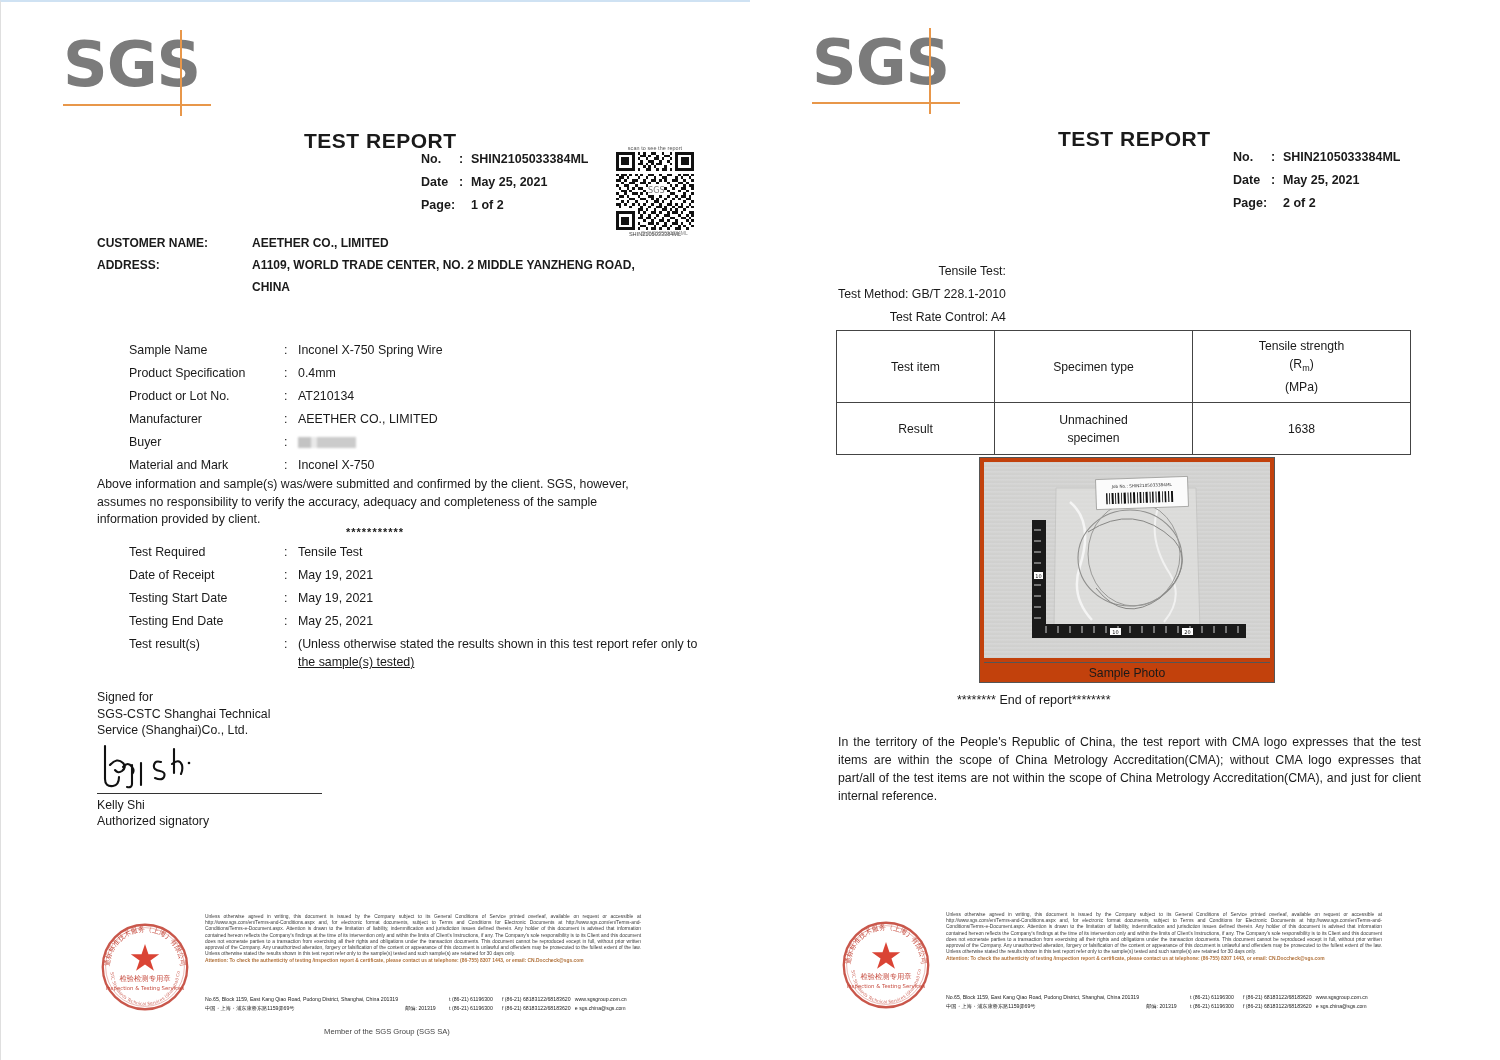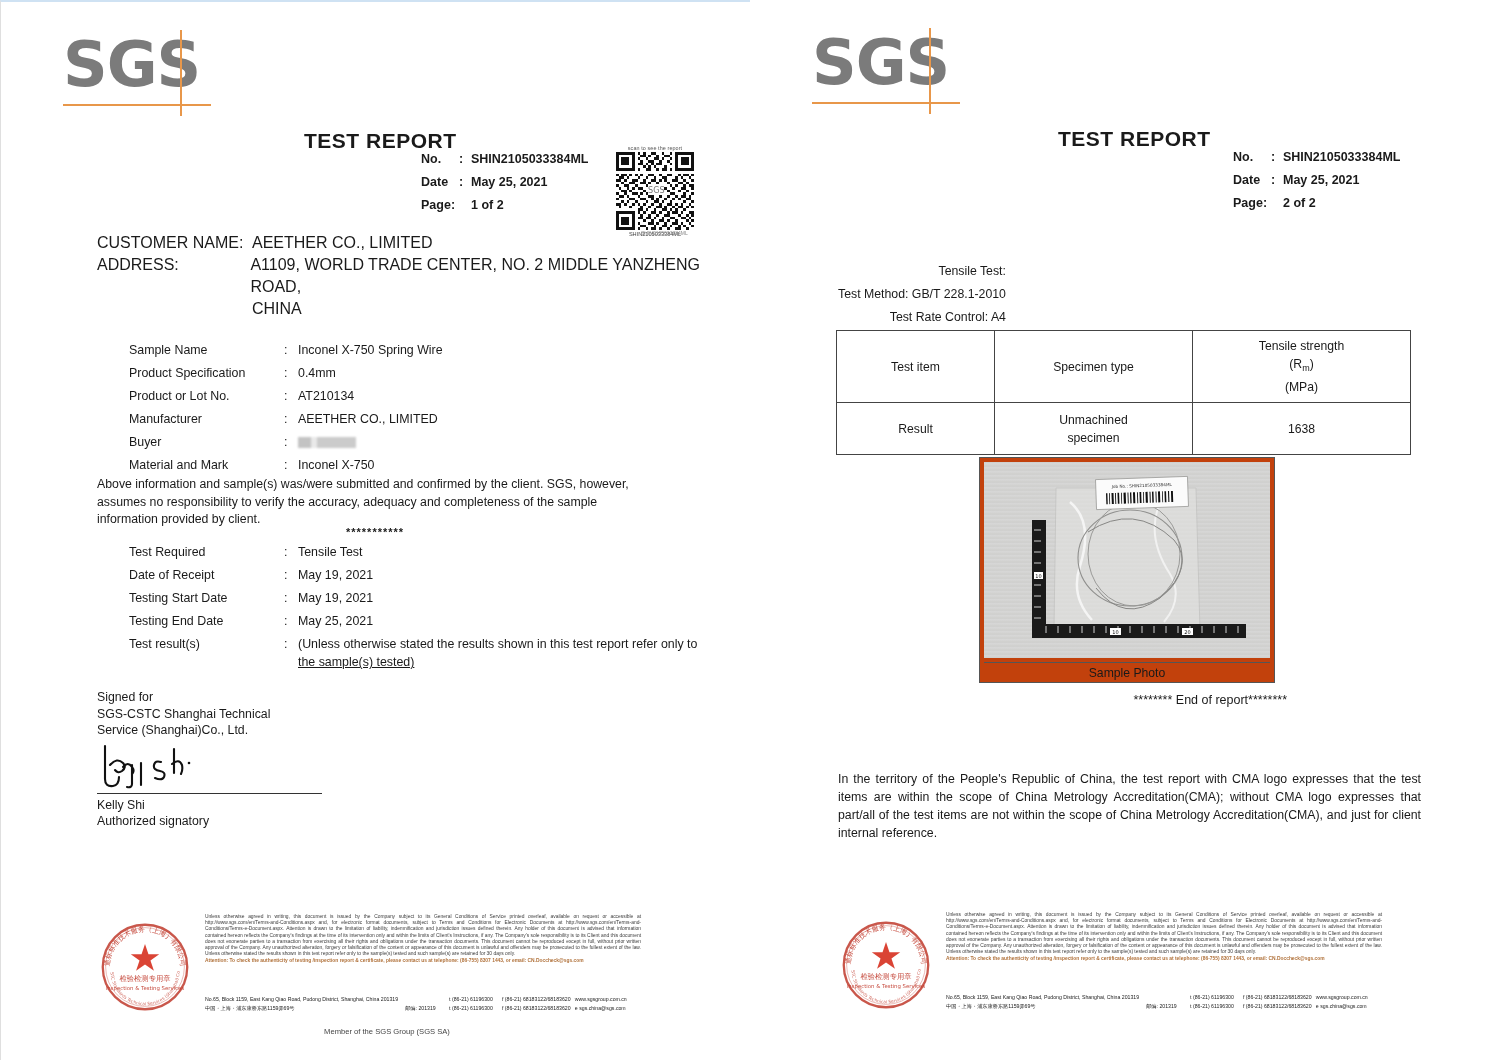--- a/index.html
+++ b/index.html
@@ -68,21 +68,21 @@
   
   .qr-wrap { position: absolute; width: 84px; text-align: center; }
   .qr-cap {
     font-size: 5.4px; color: #555; letter-spacing: 0.1px;
     margin-bottom: 1px; white-space: nowrap;
   }
   .qr-img { width: 78px; height: 78px; margin: 0 auto; display: block; }
   .qr-num { font-size: 5.6px; color: #444; margin-top: 1px; white-space: nowrap; }
 
   
-  .cust { position: absolute; font-size: 16px; line-height: 22px; }
+  .cust { position: absolute; font-size: 12px; line-height: 22px; font-weight: bold; }
   .cust-row { display: flex; }
   .cust-row .ck { width: 155px; }
   .cust-row .cv { }
 
   
   .fields { position: absolute; font-size: 12.4px; line-height: 23px; }
   .f-row { display: flex; }
   .f-row .fk { width: 155px; margin-left: 32px; }
   .f-row .fc { width: 14px; }
   .f-row .fv { }
@@ -141,28 +141,27 @@
     position: relative;
     overflow: hidden;
   }
   .photo-caption {
     text-align: center;
     font-size: 12.2px;
     padding: 3px 0 2px 0;
     border-top: 1px solid #555;
     margin-top: 4px;
   }
-  .endrep { position: absolute; font-size: 12.5px; text-align: right; width: 330px; }
+  .endrep { position: absolute; font-size: 12.5px; text-align: left; width: 330px; }
 
   .cma {
     position: absolute;
     font-size: 12.3px;
     line-height: 18px;
     text-align: justify;
-    margin-top: 37px;
   }
 
   
   .footer { position: absolute; width: 622px; }
   .seal {
     position: absolute;
     width: 96px; height: 96px;
   }
   .legal {
     position: absolute;

